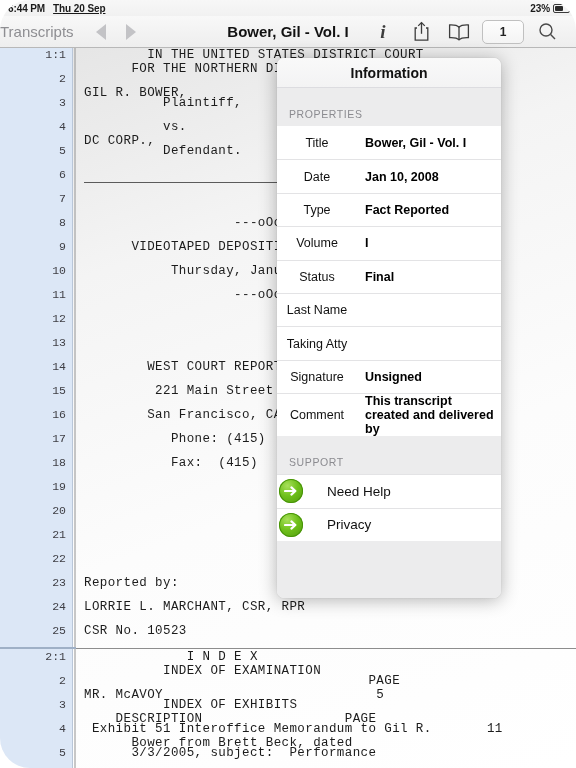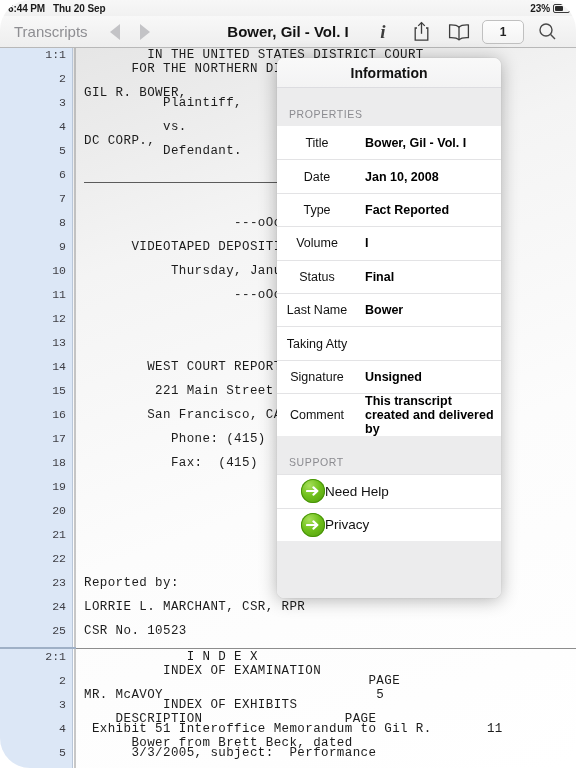--- a/index.html
+++ b/index.html
@@ -12,36 +12,36 @@
   #app { position:relative; width:576px; height:768px; overflow:hidden; background:#fff;border-radius:30px; }
 
   
   .statusbar{
     position:absolute; top:0; left:0; width:576px; height:16px;
     background:linear-gradient(#f7f7f7,#f1f1f1);
     display:flex; align-items:center;
     font-size:10px; color:#1a1a1a; font-weight:bold; letter-spacing:-0.1px;
   }
   .sb-time{ margin-left:8px; }
-  .sb-date{ margin-left:8px; }
+  .sb-date{ margin-left:8px;text-decoration:underline; }
   .sb-right{ margin-left:auto; display:flex; align-items:center; margin-right:6px; gap:3px; }
   .battery{ position:relative; width:17px; height:9px; border:1px solid #3a3a3a;
             border-radius:2px; display:inline-block; }
   .battery::after{ content:""; position:absolute; right:-3px; top:2.5px; width:2px; height:4px;
             background:#9a9a9a; border-radius:0 1px 1px 0; }
   .battery .fill{ position:absolute; left:1px; top:1px; bottom:1px; width:8px; background:#2c2c2c; border-radius:1px; }
 
   
   .toolbar{
     position:absolute; top:16px; left:0; width:576px; height:32px;
     background:linear-gradient(#f8f8f8,#eeeeee);
     border-bottom:1px solid #b8b8b8;
     display:flex; align-items:center;
   }
-  .tb-back{ margin-left:14px; font-size:15px; color:#8e8e92; }
+  .tb-back{ font-size:15px; color:#8e8e92; }
   .tb-arrows{ display:flex; align-items:center; margin-left:22px; gap:20px; }
   .tri{ width:0;height:0; border-top:8px solid transparent; border-bottom:8px solid transparent; }
   .tri-l{ border-right:10px solid #c3c3c6; }
   .tri-r{ border-left:10px solid #c3c3c6; }
   .tb-title{ position:absolute; left:0; right:0; text-align:center; font-size:15px;
              font-weight:bold; color:#111; pointer-events:none; }
   .tb-right{ margin-left:auto; display:flex; align-items:center; gap:0px; margin-right:10px; z-index:2;}
   .tb-ico{ width:38px; height:30px; display:flex; align-items:center; justify-content:center; }
   .info-i{ font-family:"Liberation Serif", serif; font-style:italic; font-weight:bold;
            font-size:19px; color:#3d3d3d; }
@@ -113,21 +113,21 @@
     font-size:12.5px; color:#111; font-weight:400;
   }
   .row .v{
     flex:1; font-size:12.5px; color:#000; font-weight:bold;
     line-height:14px; overflow:hidden;
   }
   .row.tall{ min-height:40px; align-items:center; }
   .row.tall .k{ }
   .support-row{
     background:#fff; border-top:1px solid #e3e3e5;
-    height:33.4px; display:flex; align-items:center; padding-left:24px; gap:0;
+    height:33.4px; display:flex; align-items:center; padding-left:2px; gap:24px;
   }
   .garrow{
     width:24px; height:24px; border-radius:50%;
     background:radial-gradient(circle at 35% 28%, #a8e05a 0%, #6fc01b 45%, #4f9b0c 100%);
     box-shadow:inset 0 0 0 1px #479308;
     display:flex; align-items:center; justify-content:center; flex:0 0 24px;
   }
   .support-row .lbl{ font-size:13.5px; color:#111; }
   .pop-foot{ background:#ececed; height:30px; }
 </style>
@@ -344,21 +344,20 @@
           <div class="row">
             <div class="k">Volume</div>
             <div class="v">I</div>
           </div>
           <div class="row">
             <div class="k">Status</div>
             <div class="v">Final</div>
           </div>
           <div class="row">
             <div class="k">Last Name</div>
-            <div class="v">Bower</div>
           </div>
           <div class="row">
             <div class="k">Taking Atty</div>
             <div class="v"></div>
           </div>
           <div class="row">
             <div class="k">Signature</div>
             <div class="v">Unsigned</div>
           </div>
           <div class="row tall">

